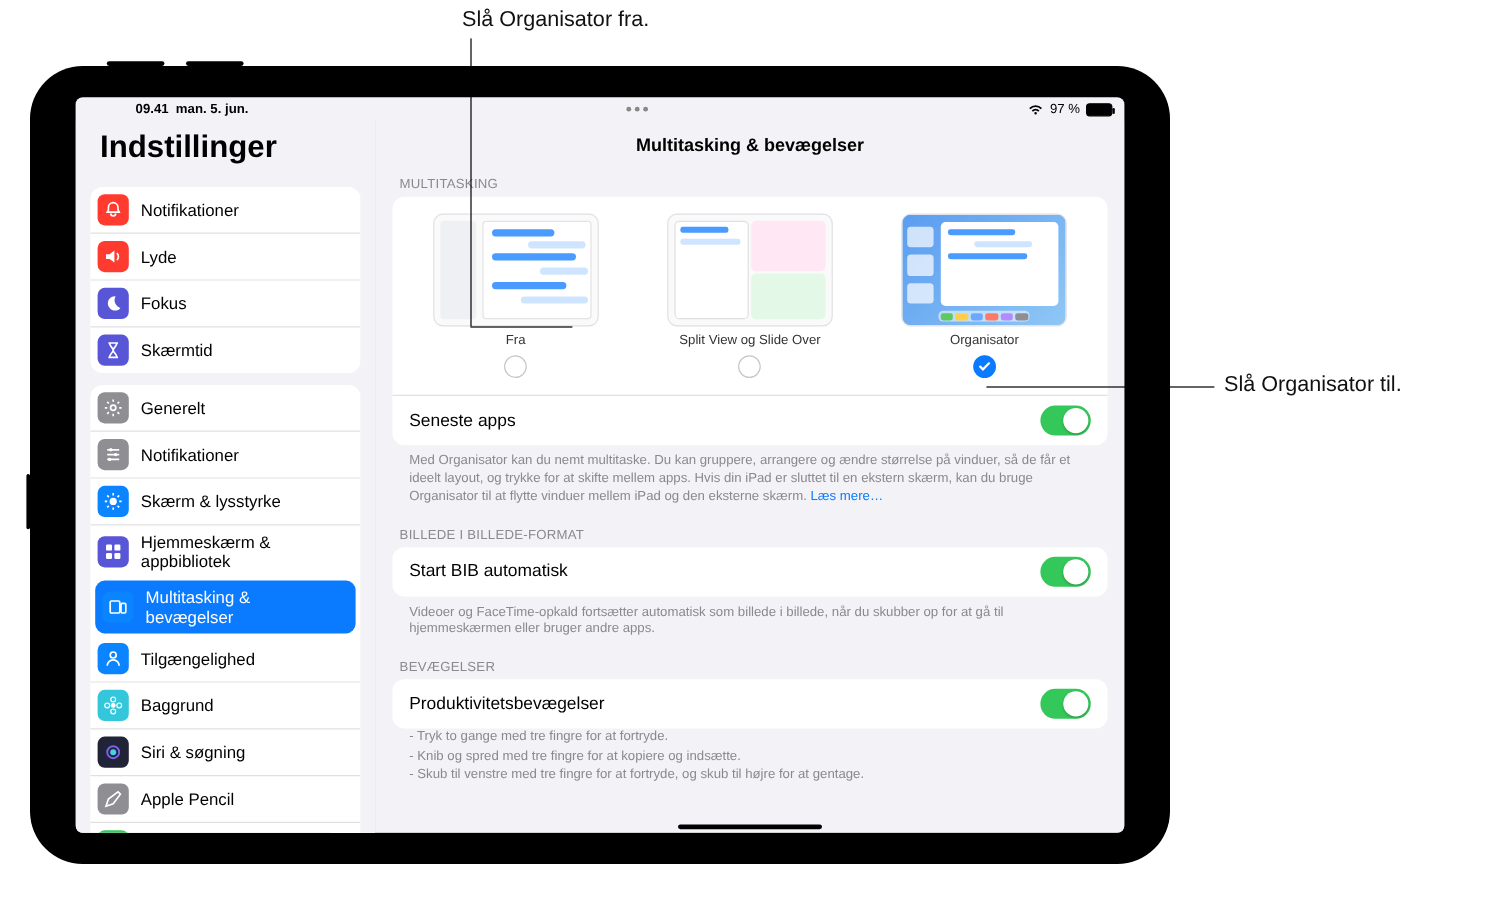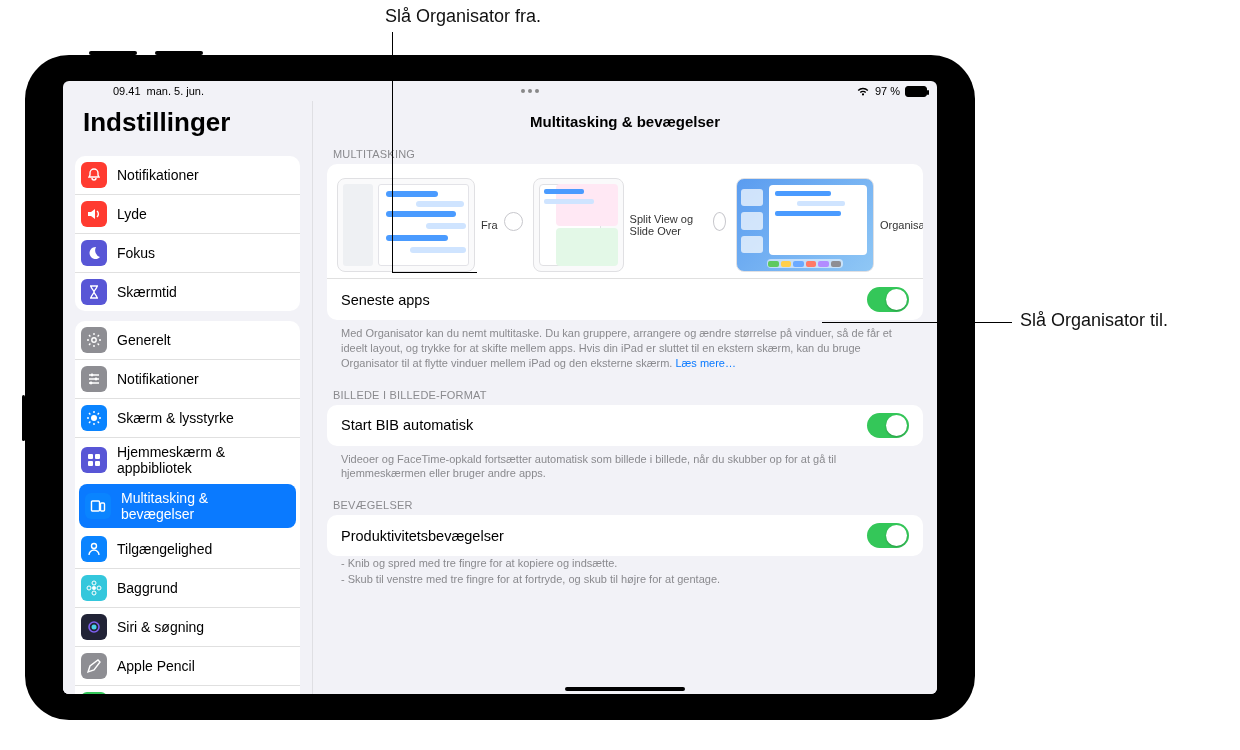--- a/index.html
+++ b/index.html
@@ -48,21 +48,21 @@
     font-size: 11px;
     color: #000;
   }
   .status-bar .center-dots {
     display: flex; gap: 3px;
   }
   .status-bar .center-dots span {
     width: 4px; height: 4px; background: #888; border-radius: 50%;
   }
   .status-right { display: flex; align-items: center; gap: 5px; font-weight: 500;}
-  .status-left { display:flex; gap:6px; font-weight:400;padding-left:40px;}
+  .status-left { display:flex; gap:6px; font-weight:700;padding-left:40px;}
   .battery-icon {
     width: 22px; height: 11px; border: 1px solid #000; border-radius: 3px; position: relative;
     background: #000;
   }
   .battery-icon::after { content:''; position:absolute; right:-3px; top:3px; width:2px; height:5px; background:#000; border-radius:1px;}
   .wifi-icon {
     width: 14px; height: 10px;
     position: relative;
   }
   .wifi-icon svg { width: 14px; height: 11px; }
@@ -137,21 +137,21 @@
     overflow: hidden;
   }
   .mt-options {
     display: flex;
     padding: 14px 10px 6px;
     gap: 10px;
     justify-content: space-around;
   }
   .mt-opt {
     flex: 1;
-    display: flex; flex-direction: row; align-items: center;
+    display: flex; flex-direction: column; align-items: center;
     gap: 6px;
     cursor: pointer;
   }
   .mt-thumb {
     width: 138px; height: 94px;
     border-radius: 8px;
     border: 1px solid #e0e0e3;
     background: #fafafb;
     position: relative;
     overflow: hidden;
@@ -481,20 +481,21 @@
           <div class="footer-text">Videoer og FaceTime-opkald fortsætter automatisk som billede i billede, når du skubber op for at gå til hjemmeskærmen eller bruger andre apps.</div>
 
           <div class="section-label">BEVÆGELSER</div>
           <div class="section-body">
             <div class="setting-row" style="border-top:none">
               <span>Produktivitetsbevægelser</span>
               <div class="toggle"></div>
             </div>
           </div>
           <div class="bullets" id="gesture-bullets">
+              <p>- Tryk to gange med tre fingre for at fortryde.</p>
               <p>- Knib og spred med tre fingre for at kopiere og indsætte.</p>
               <p>- Skub til venstre med tre fingre for at fortryde, og skub til højre for at gentage.</p>
             </div>
 
         </div>
         <div class="home-indicator"></div>
       </div>
     </div>
 
   </div>

